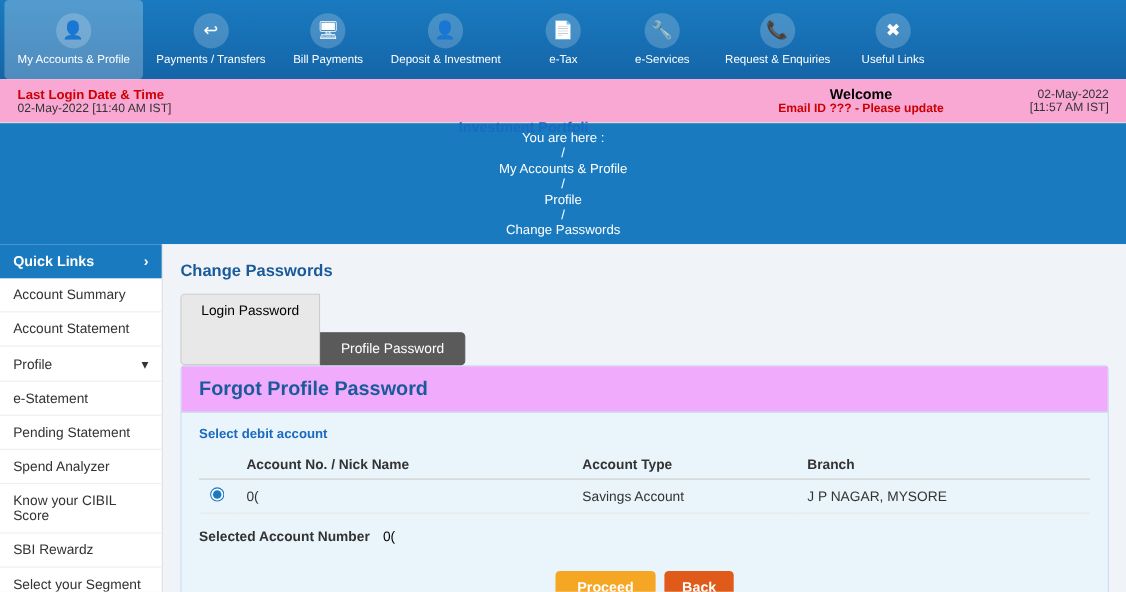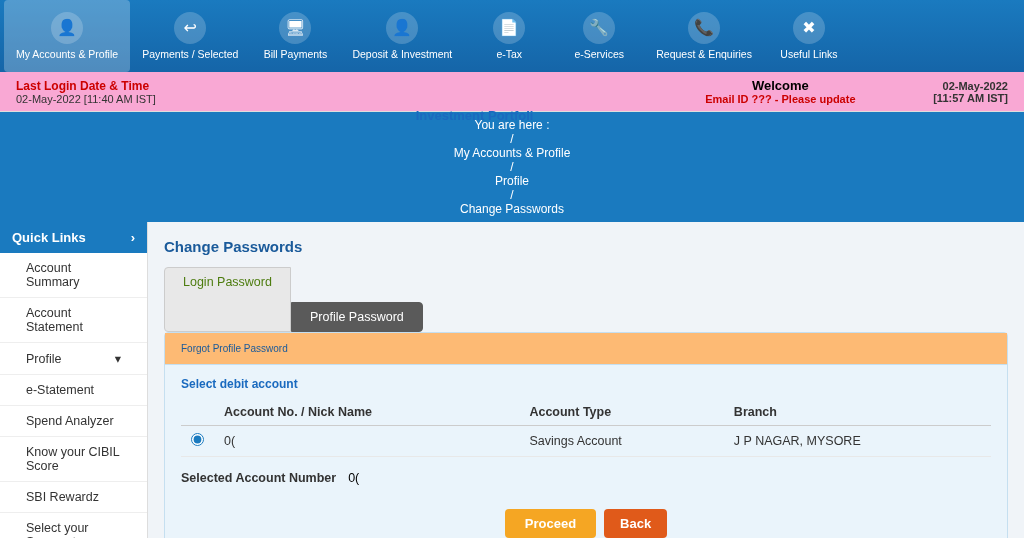--- a/index.html
+++ b/index.html
@@ -50,21 +50,21 @@
       padding: 0 16px;
     }
     .login-info { flex: 1; }
     .login-info .title { color: #c00; font-weight: bold; font-size: 12px; }
     .login-info .date { font-size: 11px; color: #333; }
     .investment-portfolio { flex: 1; text-align: center; font-weight: bold; font-size: 13px; color: #1a6abf; margin-top: 47px; }
     .welcome-section { flex: 1; text-align: center; }
     .welcome-section .welcome { font-weight: bold; font-size: 13px; }
     .welcome-section .email-warn { font-size: 11px; }
     .welcome-section .email-warn span { color: #c00; font-weight: bold; }
-    .date-right { font-size: 11px; color: #333; text-align: right; font-weight: bold; }
+    .date-right { font-size: 11px; color: #333; text-align: right; }
 
     
     .breadcrumb-bar {
       background: #1a7abf;
       color: white;
       padding: 6px 16px;
       font-size: 12px;
       display: flex;
       align-items: center;
       flex-direction: column;
@@ -90,21 +90,21 @@
       background: #1a7abf;
       color: white;
       padding: 8px 12px;
       font-weight: bold;
       font-size: 13px;
       display: flex;
       justify-content: space-between;
       align-items: center;
     }
     .sidebar-item {
-      padding: 8px 26px;
+      padding: 8px 12px;
       border-bottom: 1px solid #eee;
       cursor: pointer;
       font-size: 12.5px;
       color: #333;
       display: flex;
       justify-content: space-between;
       align-items: center;
     }
 
     
@@ -125,45 +125,45 @@
       display: flex;
       gap: 0;
       margin-bottom: 0;
     }
     .tab {
       padding: 7px 18px;
       border: 1px solid #ccc;
       cursor: pointer;
       font-size: 12.5px;
       background: #e8e8e8;
-      color: #4d7c0f;
+      color: #000000;
     }
     .tab.active {
       background: #5a5a5a;
       color: white;
       border-color: #5a5a5a;
       margin-top: 35px;
     }
     .tab:first-child { border-radius: 4px 0 0 4px; }
     .tab:last-child { border-radius: 0 4px 4px 0; }
 
     
     .form-panel {
       background: #eaf4fb;
       border: 1px solid #c5dff0;
       border-radius: 4px;
       margin-top: 0;
     }
     .form-panel-title {
       padding: 10px 16px;
-      font-weight: normal;
+      font-weight: bold;
       color: #1a5a9a;
-      font-size: 10px;
+      font-size: 18px;
       border-bottom: 1px solid #c5dff0;
-      background: #fdba74;
+      background: #f0abfc;
     }
     .form-panel-body { padding: 12px 16px; }
     .section-label {
       font-size: 12px;
       font-weight: bold;
       color: #1a6abf;
       margin-bottom: 8px;
     }
 
     
@@ -240,21 +240,21 @@
 </head>
 <body>
 
 <div class="top-nav">
   <div class="nav-item active">
     <div class="nav-icon">👤</div>
     <span class="nav-label">My Accounts &amp; Profile</span>
   </div>
   <div class="nav-item">
     <div class="nav-icon">↩</div>
-    <span class="nav-label">Payments / Selected</span>
+    <span class="nav-label">Payments / Transfers</span>
   </div>
   <div class="nav-item">
     <div class="nav-icon">🖥</div>
     <span class="nav-label">Bill Payments</span>
   </div>
   <div class="nav-item">
     <div class="nav-icon">👤</div>
     <span class="nav-label">Deposit &amp; Investment</span>
   </div>
   <div class="nav-item">
@@ -315,20 +315,23 @@
     </div>
     <div class="sidebar-item">
       <span>Account Statement</span>
     </div>
     <div class="sidebar-item">
       <span>Profile</span>
       <span>▾</span>
     </div>
     <div class="sidebar-item">
       <span>e-Statement</span>
+    </div>
+    <div class="sidebar-item">
+      <span>Pending Statement</span>
     </div>
     <div class="sidebar-item">
       <span>Spend Analyzer</span>
     </div>
     <div class="sidebar-item">
       <span>Know your CIBIL Score</span>
     </div>
     <div class="sidebar-item">
       <span>SBI Rewardz</span>
     </div>

